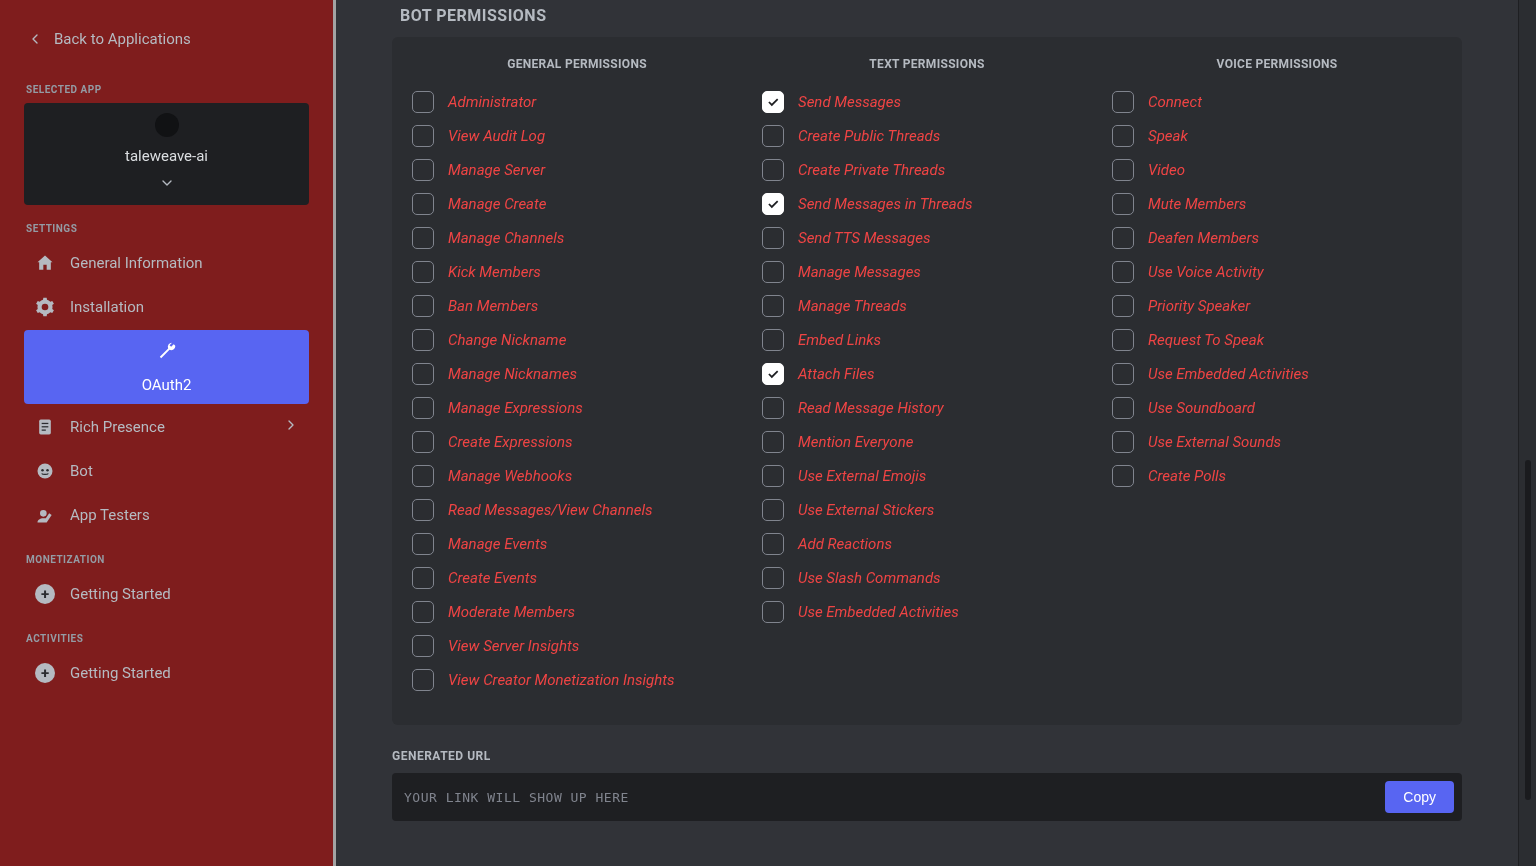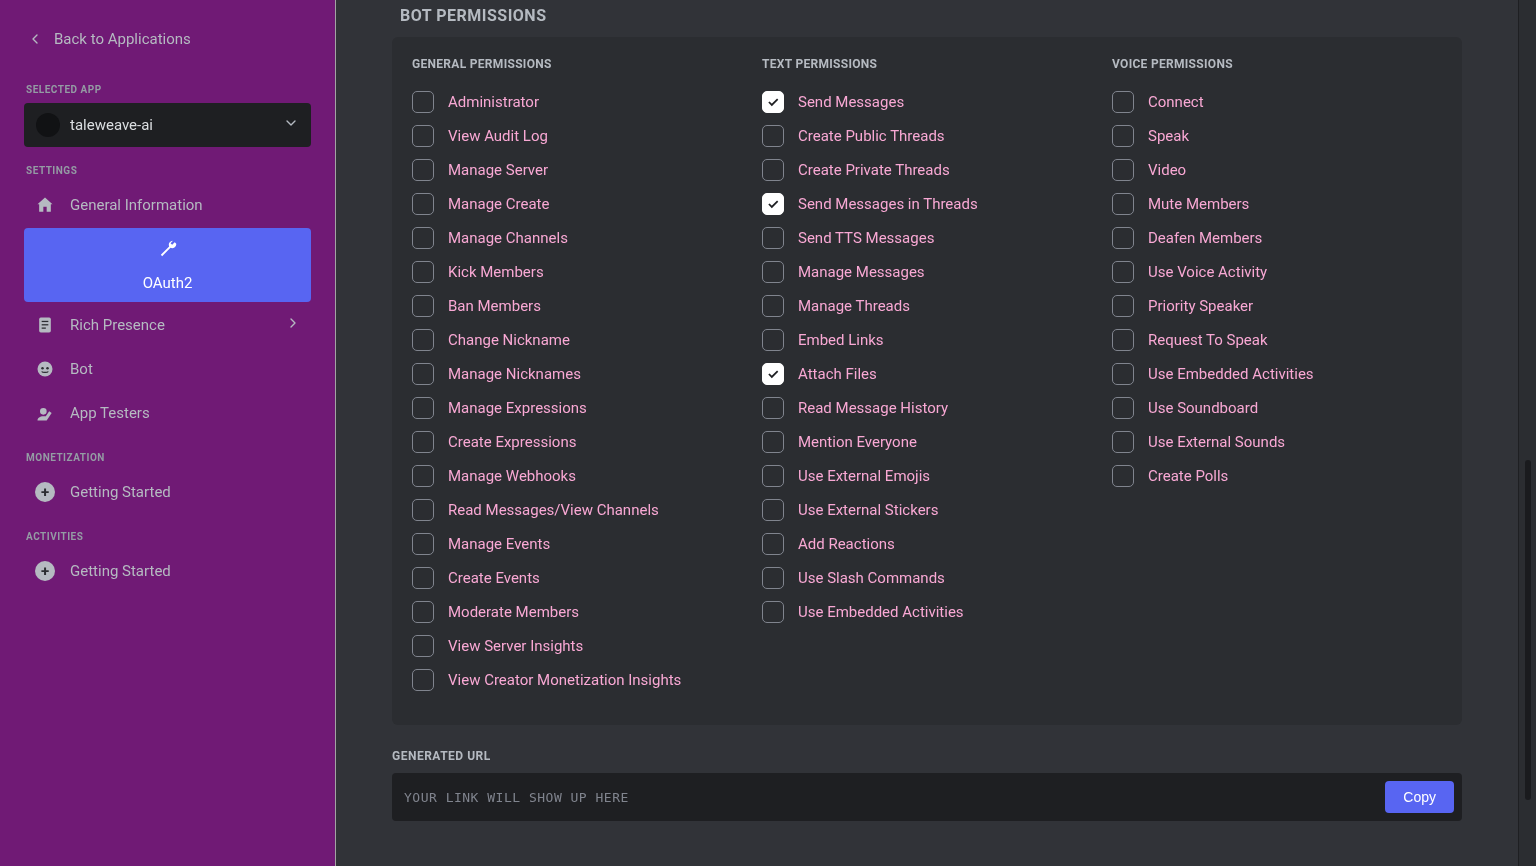--- a/index.html
+++ b/index.html
@@ -7,23 +7,23 @@
   font-family: -apple-system, BlinkMacSystemFont, "Segoe UI", Roboto, Helvetica, Arial, sans-serif;
   background: #313338;
   color: #dbdee1;
   width: 1536px;
   height: 866px;
   overflow: hidden;
   display: flex;
 }
 .sidebar {
   width: 336px;
-  background: #701a75;
+  background: #7f1d1d;
   padding: 20px 24px;
-  border-right: 1px solid #a3a3a3;
+  border-right: 3px solid #a3a3a3;
   overflow-y: auto;
 }
 .back-link {
   display: flex;
   align-items: center;
   gap: 8px;
   color: #b5bac1;
   font-size: 15px;
   padding: 8px 0 16px 0;
   cursor: pointer;
@@ -38,20 +38,21 @@
   padding-left: 2px;
 }
 .app-selector {
   display: flex;
   align-items: center;
   gap: 10px;
   background: #1e1f22;
   border-radius: 4px;
   padding: 10px 12px;
   cursor: pointer;
+  flex-direction: column;
 }
 .app-avatar {
   width: 24px;
   height: 24px;
   border-radius: 50%;
   background: #111214;
 }
 .app-name {
   flex: 1;
   font-size: 15px;
@@ -111,21 +112,21 @@
   color: #b5bac1;
   margin: 6px 0 12px 8px;
 }
 .perm-card {
   background: #2b2d31;
   border-radius: 6px;
   padding: 20px 20px 28px 20px;
   display: flex;
   gap: 20px;
 }
-.perm-col { flex: 1; }
+.perm-col { flex: 1; text-align: center; }
 .col-header {
   font-size: 12px;
   font-weight: 700;
   letter-spacing: 0.3px;
   color: #b5bac1;
   margin-bottom: 14px;
 }
 .perm-row {
   display: flex;
   align-items: center;
@@ -152,21 +153,22 @@
 .checkbox svg {
   display: none;
   width: 14px;
   height: 14px;
   stroke: #1e1f22;
   stroke-width: 3;
   fill: none;
 }
 .perm-label {
   font-size: 15px;
-  color: #f9a8d4;
+  color: #ef4444;
+  font-style: italic;
 }
 .gen-url-label {
   font-size: 12px;
   font-weight: 700;
   letter-spacing: 0.5px;
   color: #b5bac1;
   margin: 24px 0 10px 0;
 }
 .url-box {
   background: #1e1f22;
@@ -223,20 +225,28 @@
 
   <div class="nav-item">
     <span class="nav-icon">
       <svg viewBox="0 0 24 24" width="20" height="20">
           <path d="M12 3l9 8h-2v9h-5v-6h-4v6H5v-9H3z"></path>
         </svg>
     </span>
     <span>General Information</span>
   </div>
 
+  <div class="nav-item">
+    <span class="nav-icon">
+      <svg viewBox="0 0 24 24" width="20" height="20">
+          <path d="M12 8a4 4 0 100 8 4 4 0 000-8zm9 4a9 9 0 01-.3 2.3l2 1.5-2 3.4-2.3-.9a9 9 0 01-4 2.3L14 23h-4l-.4-2.4a9 9 0 01-4-2.3l-2.3.9-2-3.4 2-1.5A9 9 0 013 12c0-.8.1-1.6.3-2.3l-2-1.5 2-3.4 2.3.9a9 9 0 014-2.3L10 1h4l.4 2.4a9 9 0 014 2.3l2.3-.9 2 3.4-2 1.5c.2.7.3 1.5.3 2.3z"></path>
+        </svg>
+    </span>
+    <span>Installation</span>
+  </div>
 
   <div class="nav-item active">
     <span class="nav-icon">
       <svg viewBox="0 0 24 24" width="20" height="20">
           <path d="M22 6a5 5 0 01-7 4.6L5 20.6 3.4 19l10-10A5 5 0 0118 2l-3 3 2 2 3-3a5 5 0 012 2z"></path>
         </svg>
     </span>
     <span>OAuth2</span>
   </div>
 

